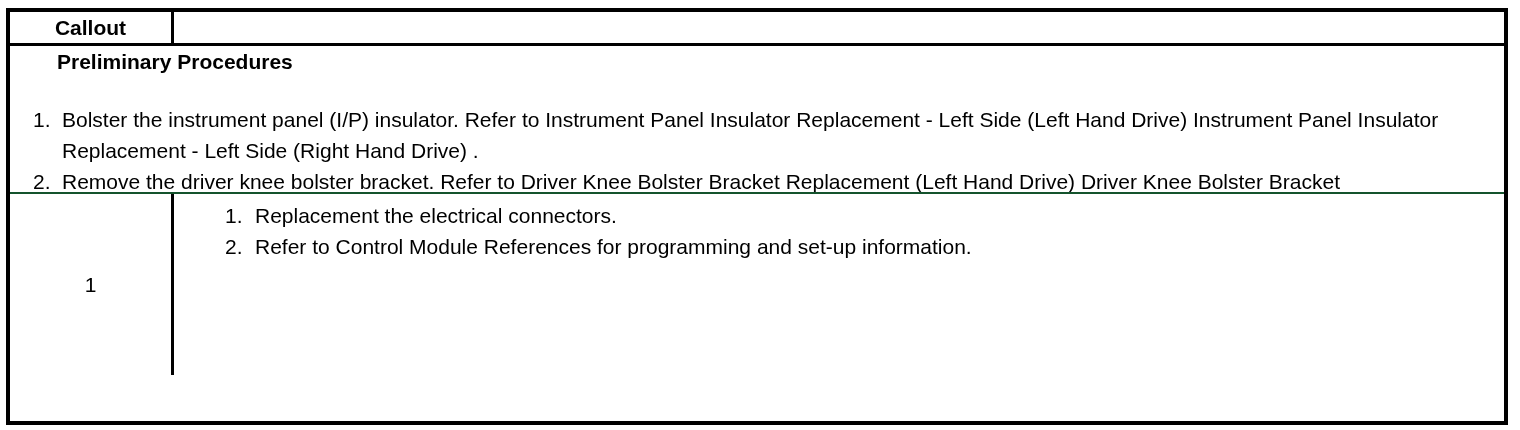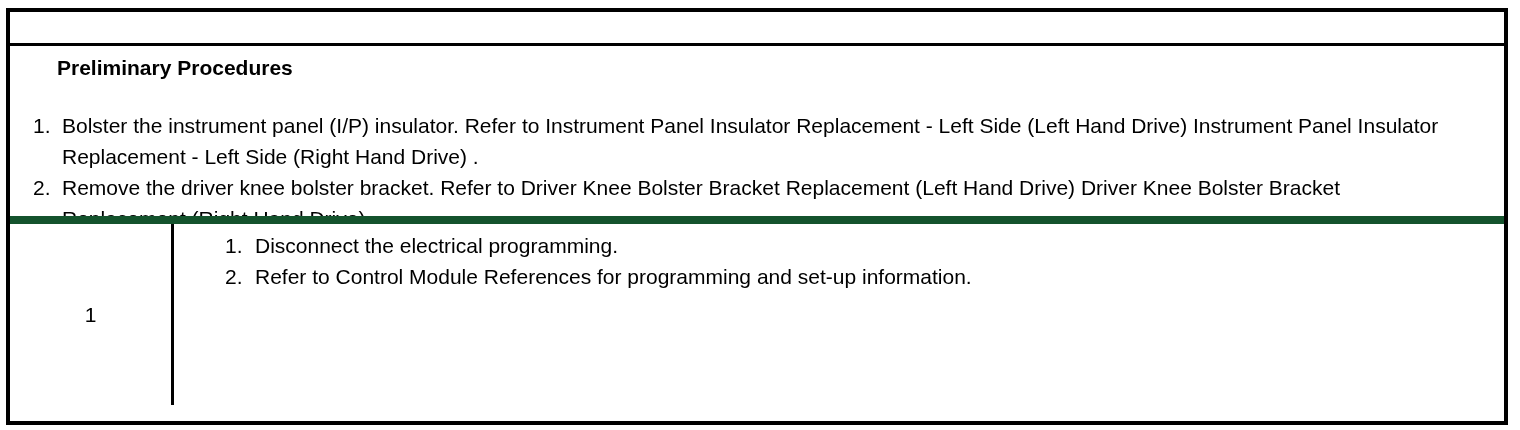--- a/index.html
+++ b/index.html
@@ -33,23 +33,22 @@
   }
   .header-cell.callout-col {
     width: 164px;
     border-right: 3px solid #000000;
     flex: none;
   }
   .header-cell.name-col { flex: 1; }
 
   
   .prelim-row {
-    height: 178px;
-    border-bottom: 8px solid #14532d;
-    padding-top: 6px;
+    height: 148px;
+    border-bottom: 2px solid #14532d;
     overflow: hidden;
   }
   .prelim-title {
     font-weight: bold;
     margin-left: 47px;
     margin-bottom: 27px;
   }
   .step {
     display: flex;
     align-items: flex-start;
@@ -85,20 +84,21 @@
   }
   .component-cell .step { margin-left: 51px; }
   .component-cell .step .step-num { width: 30px; flex: none; }
 </style>
 </head>
 <body>
 
 <div class="doc-table">
 
   <div class="header-row">
+    <div class="header-cell callout-col">Callout</div>
   </div>
 
   <div class="prelim-row">
     <div class="prelim-title">Preliminary Procedures</div>
 
     <div class="step">
       <span class="step-num">1.</span>
       <span class="step-text">Bolster the instrument panel (I/P) insulator. Refer to Instrument Panel Insulator Replacement - Left Side (Left Hand Drive) Instrument Panel Insulator Replacement - Left Side (Right Hand Drive) .</span>
     </div>
 
@@ -111,21 +111,21 @@
   <div class="component-row">
     <div class="callout-cell">
       <span>1</span>
     </div>
 
     <div class="component-cell">
 
 
       <div class="step">
         <span class="step-num">1.</span>
-        <span class="step-text">Disconnect the electrical programming.</span>
+        <span class="step-text">Replacement the electrical connectors.</span>
       </div>
 
       <div class="step">
         <span class="step-num">2.</span>
         <span class="step-text">Refer to Control Module References for programming and set-up information.</span>
       </div>
     </div>
   </div>
 
 </div>

